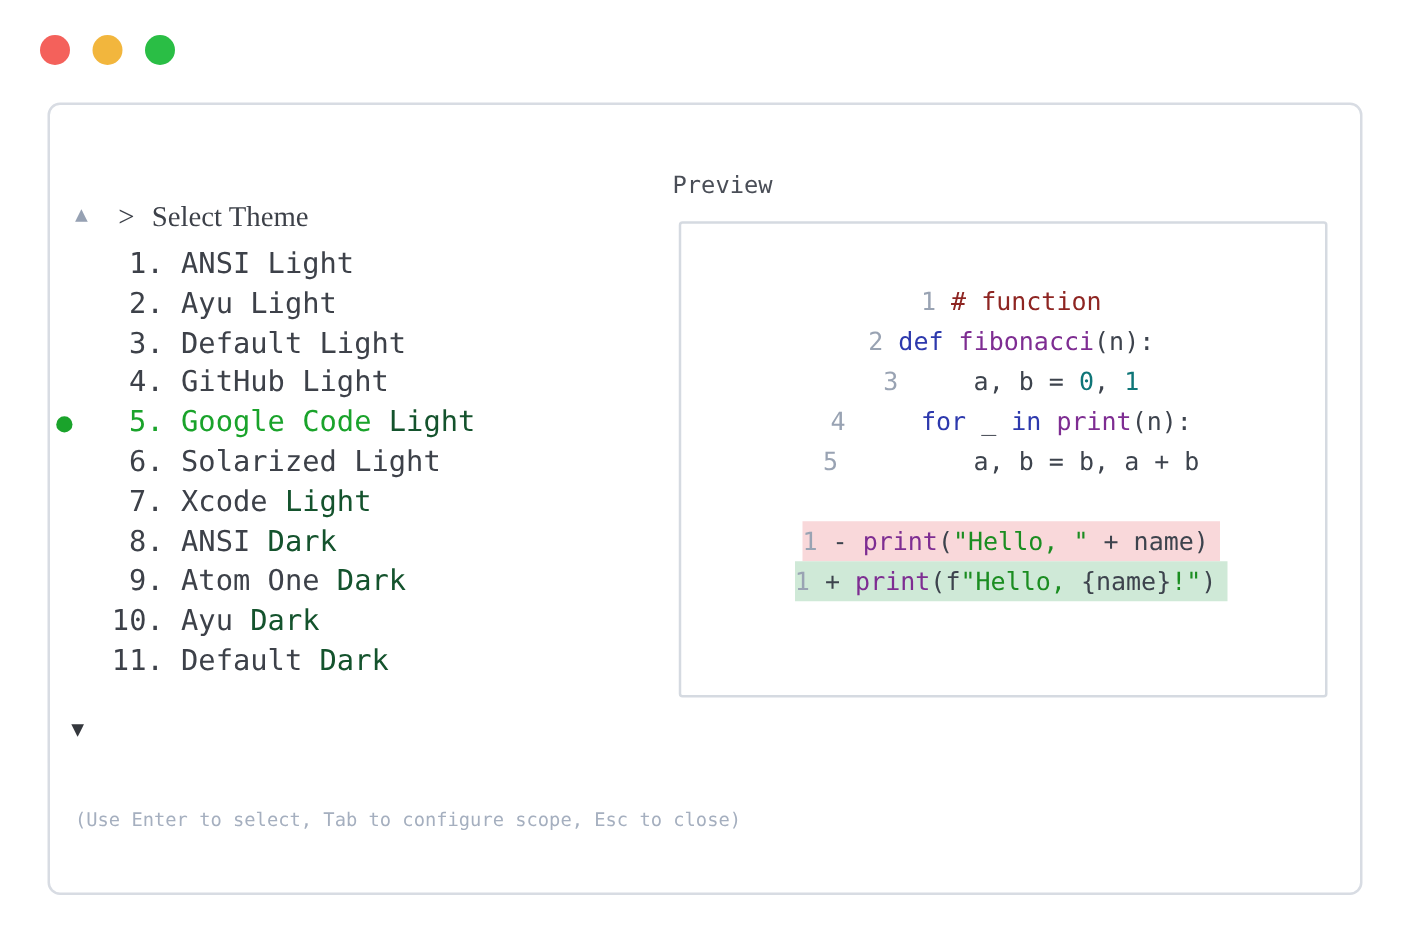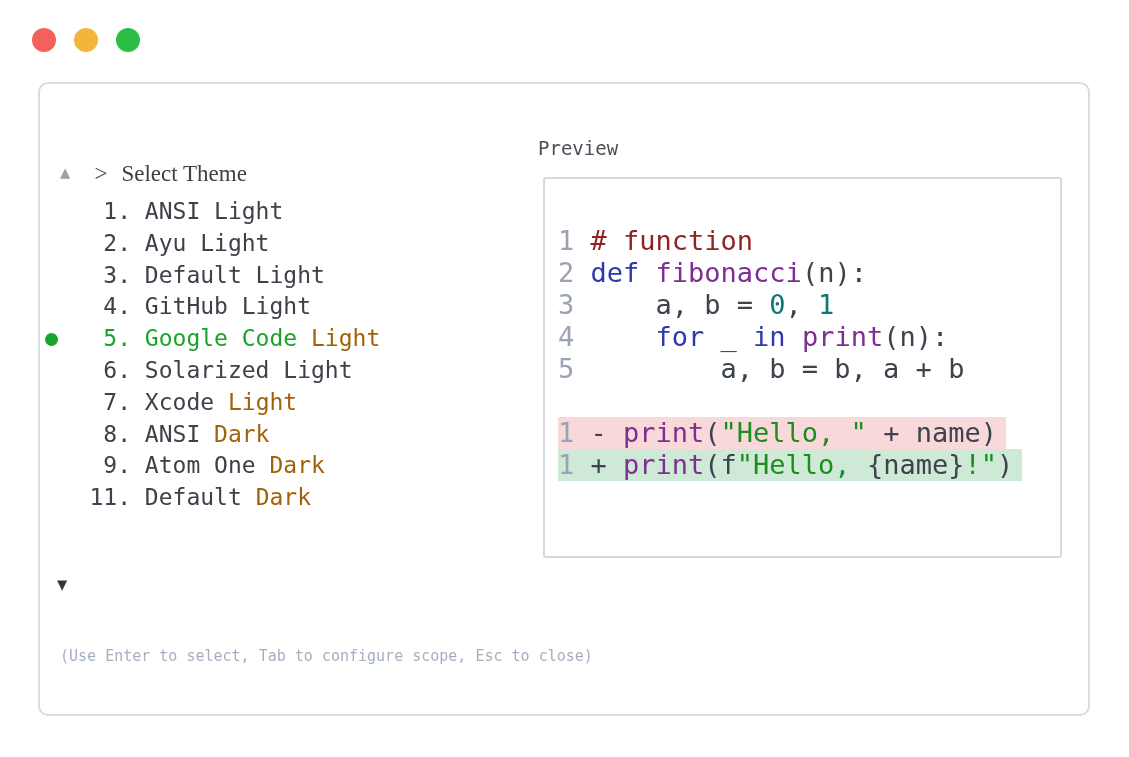--- a/index.html
+++ b/index.html
@@ -24,28 +24,28 @@
   .arrow-down{left:17px;top:492px;color:#34373d;}
 
   
   .theme-list{position:absolute;left:0;top:112px;margin:0;padding:0;list-style:none;width:470px;}
   .theme-list li{display:flex;align-items:center;height:31.8px;font-size:23px;line-height:31.8px;
     color:#3d4149;white-space:pre;}
   .bullet-col{width:43px;padding-left:5px;box-sizing:border-box;display:flex;align-items:center;}
   .sel-dot{width:13px;height:13px;border-radius:50%;background:#1aa32b;}
   .num-col{width:48px;text-align:right;}
   .name-col{margin-left:13.85px;}
-  .dim{color:#a16207;}
+  .dim{color:#14532d;}
   li.selected .num-col, li.selected .name-col .main{color:#1aa32b;}
 
   
   .preview-box{position:absolute;left:503px;top:93px;width:519px;height:381px;box-sizing:border-box;
     border:2px solid #d5dae1;border-radius:3px;background:#ffffff;overflow:hidden;}
   .code{padding:46px 0 0 13px;font-size:23px;}
-  .cl{height:32px;line-height:32px;white-space:pre;font-size:27px;}
+  .cl{height:32px;line-height:32px;white-space:pre;font-size:20px;text-align:center;}
   .cl .inner{display:inline-block;line-height:32px;}
   .cl .inner.removed{background:#f9d8da;padding-right:9px;}
   .cl .inner.added{background:#cfe9d7;padding-right:9px;}
   .ln{color:#99a3b3;}
   .plain{color:#3d434d;}
   .comment{color:#8e2522;}
   .keyword{color:#2d39ad;}
   .func{color:#7e2d92;}
   .literal{color:#0f7678;}
   .string{color:#1b8d21;}
@@ -76,20 +76,21 @@
     <ul class="theme-list" id="theme-list">
         <li><span class="bullet-col"></span><span class="num-col">1.</span><span class="name-col"><span class="main">ANSI Light</span></span></li>
         <li><span class="bullet-col"></span><span class="num-col">2.</span><span class="name-col"><span class="main">Ayu Light</span></span></li>
         <li><span class="bullet-col"></span><span class="num-col">3.</span><span class="name-col"><span class="main">Default Light</span></span></li>
         <li><span class="bullet-col"></span><span class="num-col">4.</span><span class="name-col"><span class="main">GitHub Light</span></span></li>
         <li class="selected"><span class="bullet-col"><span class="sel-dot"></span></span><span class="num-col">5.</span><span class="name-col"><span class="main">Google Code</span><span class="dim"> Light</span></span></li>
         <li><span class="bullet-col"></span><span class="num-col">6.</span><span class="name-col"><span class="main">Solarized Light</span></span></li>
         <li><span class="bullet-col"></span><span class="num-col">7.</span><span class="name-col"><span class="main">Xcode</span><span class="dim"> Light</span></span></li>
         <li><span class="bullet-col"></span><span class="num-col">8.</span><span class="name-col"><span class="main">ANSI</span><span class="dim"> Dark</span></span></li>
         <li><span class="bullet-col"></span><span class="num-col">9.</span><span class="name-col"><span class="main">Atom One</span><span class="dim"> Dark</span></span></li>
+        <li><span class="bullet-col"></span><span class="num-col">10.</span><span class="name-col"><span class="main">Ayu</span><span class="dim"> Dark</span></span></li>
         <li><span class="bullet-col"></span><span class="num-col">11.</span><span class="name-col"><span class="main">Default</span><span class="dim"> Dark</span></span></li>
       </ul>
 
     <div class="arrow arrow-down">▼</div>
 
     <div class="preview-box">
       <div class="code" id="code-block">
           <div class="cl"><span class="inner"><span class="ln">1 </span><span class="comment"># function</span></span></div>
           <div class="cl"><span class="inner"><span class="ln">2 </span><span class="keyword">def</span><span class="plain"> </span><span class="func">fibonacci</span><span class="plain">(n):</span></span></div>
           <div class="cl"><span class="inner"><span class="ln">3 </span><span class="plain">    a, b = </span><span class="literal">0</span><span class="plain">, </span><span class="literal">1</span></span></div>

